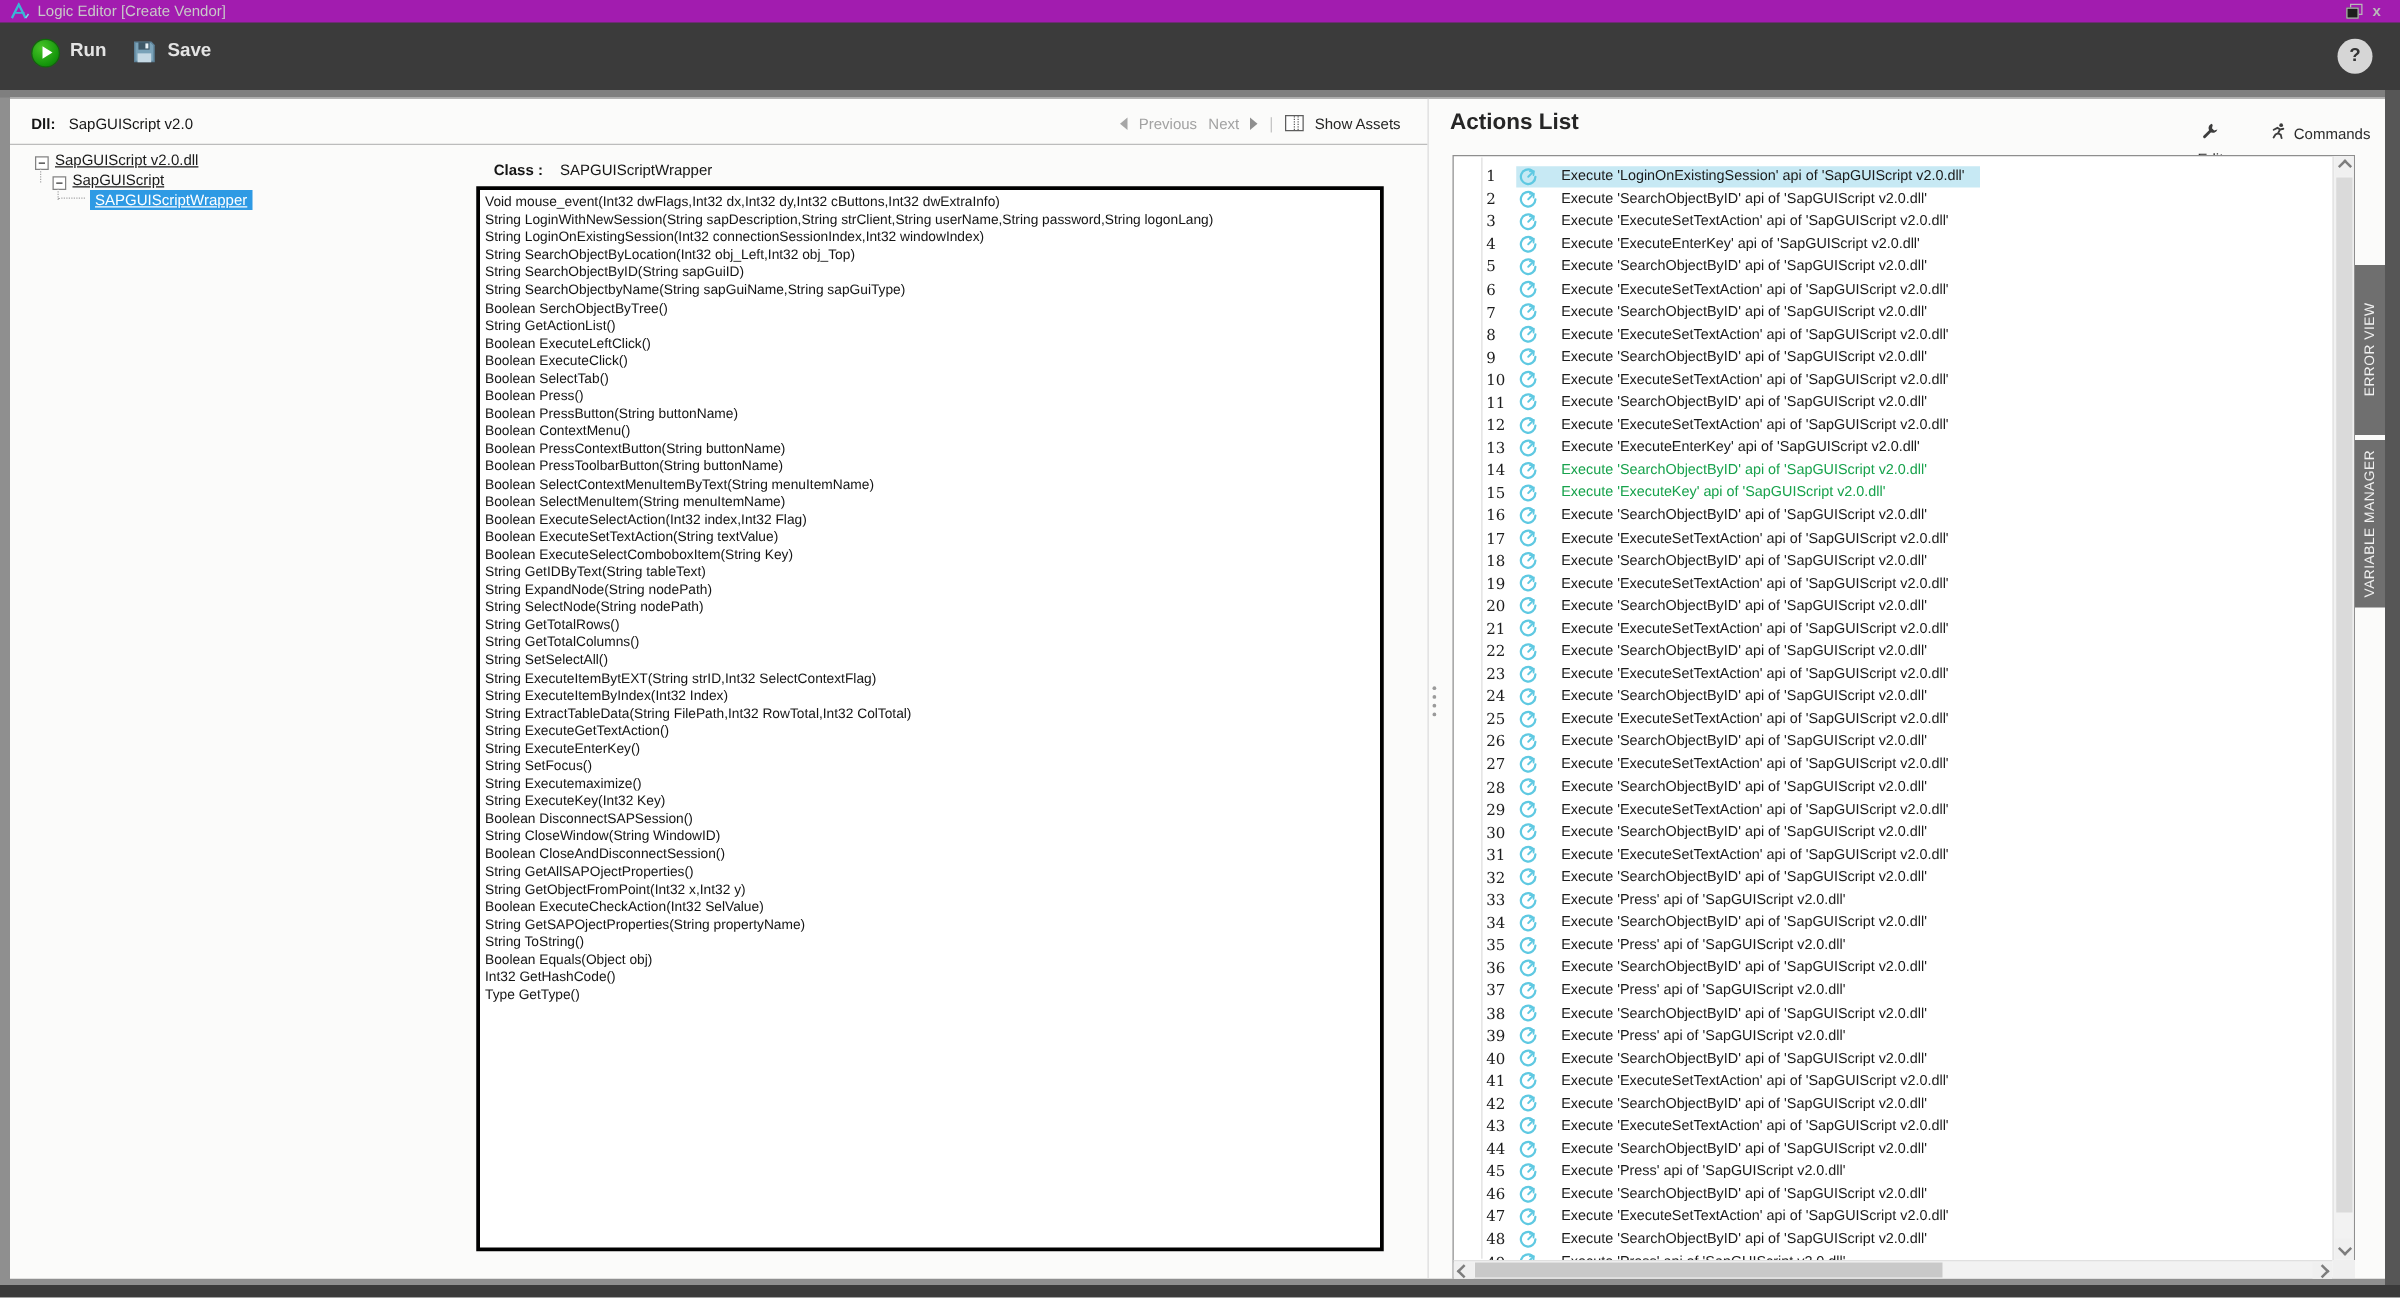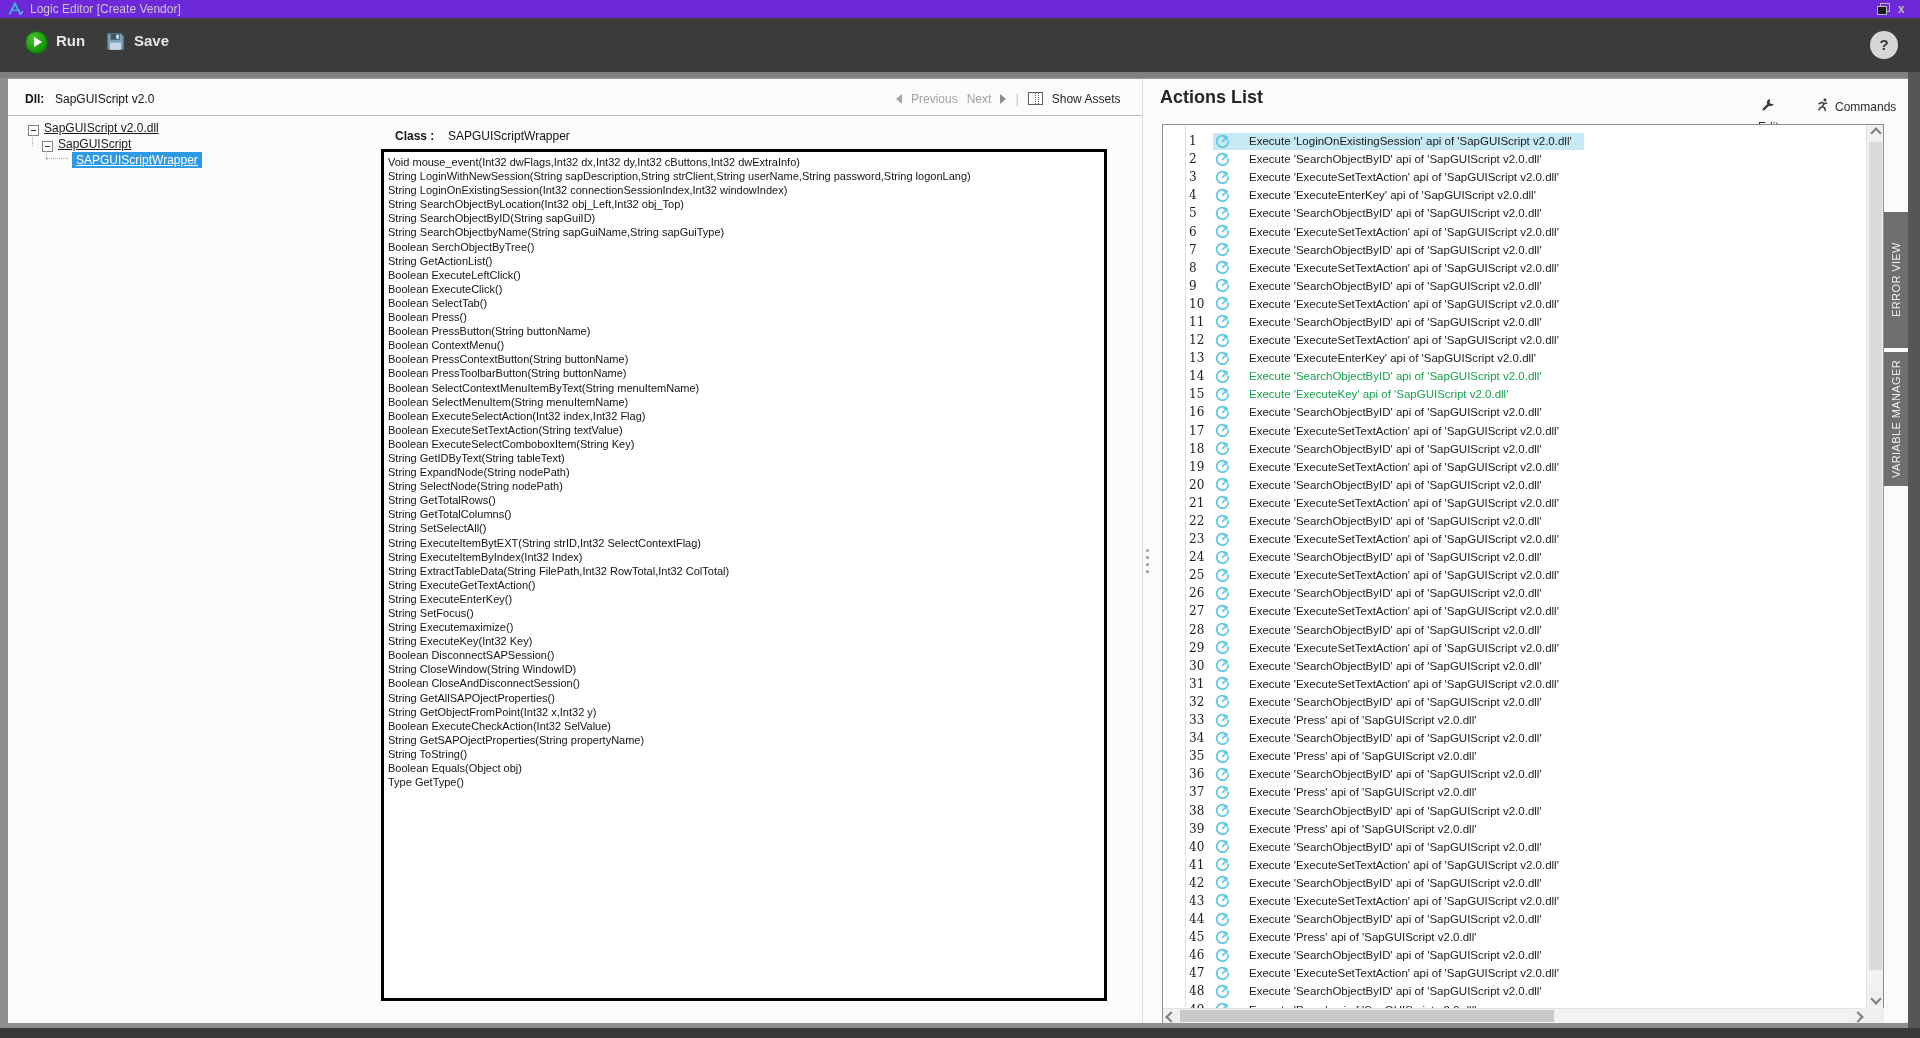--- a/index.html
+++ b/index.html
@@ -1,21 +1,21 @@
 <!DOCTYPE html>
 <html><head>
 <meta charset="utf-8">
 <style>
   html,body{margin:0;padding:0;}
   body{width:1920px;height:1038px;position:relative;overflow:hidden;background:#8f8f8f;
        font-family:"Liberation Sans",sans-serif;}
   .abs{position:absolute;}
 
   
-  #titlebar{left:0;top:0;width:1920px;height:34px;background:#6d28d9;}
+  #titlebar{left:0;top:0;width:1920px;height:34px;background:#a21caf;}
   #titlebar .title{left:30px;top:0;line-height:18px;font-size:12px;color:#c8c8c8;}
   #logo{left:8px;top:2px;width:16px;height:14px;}
   .win-btn{top:3px;width:14px;height:12px;color:#b9b9b9;}
   #btn-restore{left:1876px;}
   #btn-restore .sq-back{position:absolute;left:4px;top:0;width:8px;height:7px;border:1px solid #b9b9b9;}
   #btn-restore .sq-front{position:absolute;left:1px;top:3px;width:8px;height:7px;border:1px solid #b9b9b9;background:#1d1d1d;}
   #btn-close{left:1898px;font-size:12px;line-height:12px;font-weight:bold;}
 
   
   #toolbar{left:0;top:18px;width:1920px;height:54px;background:#3b3b3b;}
@@ -227,20 +227,21 @@
       <div class="mline">String ExecuteKey(Int32 Key)</div>
       <div class="mline">Boolean DisconnectSAPSession()</div>
       <div class="mline">String CloseWindow(String WindowID)</div>
       <div class="mline">Boolean CloseAndDisconnectSession()</div>
       <div class="mline">String GetAllSAPOjectProperties()</div>
       <div class="mline">String GetObjectFromPoint(Int32 x,Int32 y)</div>
       <div class="mline">Boolean ExecuteCheckAction(Int32 SelValue)</div>
       <div class="mline">String GetSAPOjectProperties(String propertyName)</div>
       <div class="mline">String ToString()</div>
       <div class="mline">Boolean Equals(Object obj)</div>
+      <div class="mline">Int32 GetHashCode()</div>
       <div class="mline">Type GetType()</div>
     </div>
 
   <span class="abs" id="actions-title">Actions List</span>
   <div class="abs panel-btn" id="edit-btn">
     <span>
       <svg width="14" height="14" viewBox="0 0 16 16">
         <path d="M3 13 L9 7" stroke="#3d3d3d" stroke-width="2.6" stroke-linecap="round"></path>
         <path d="M9.5 1.2 a4.2 4.2 0 1 0 5.3 5.3 l-3 .7 -2-2 .7-3z" fill="#3d3d3d"></path>
       </svg>

